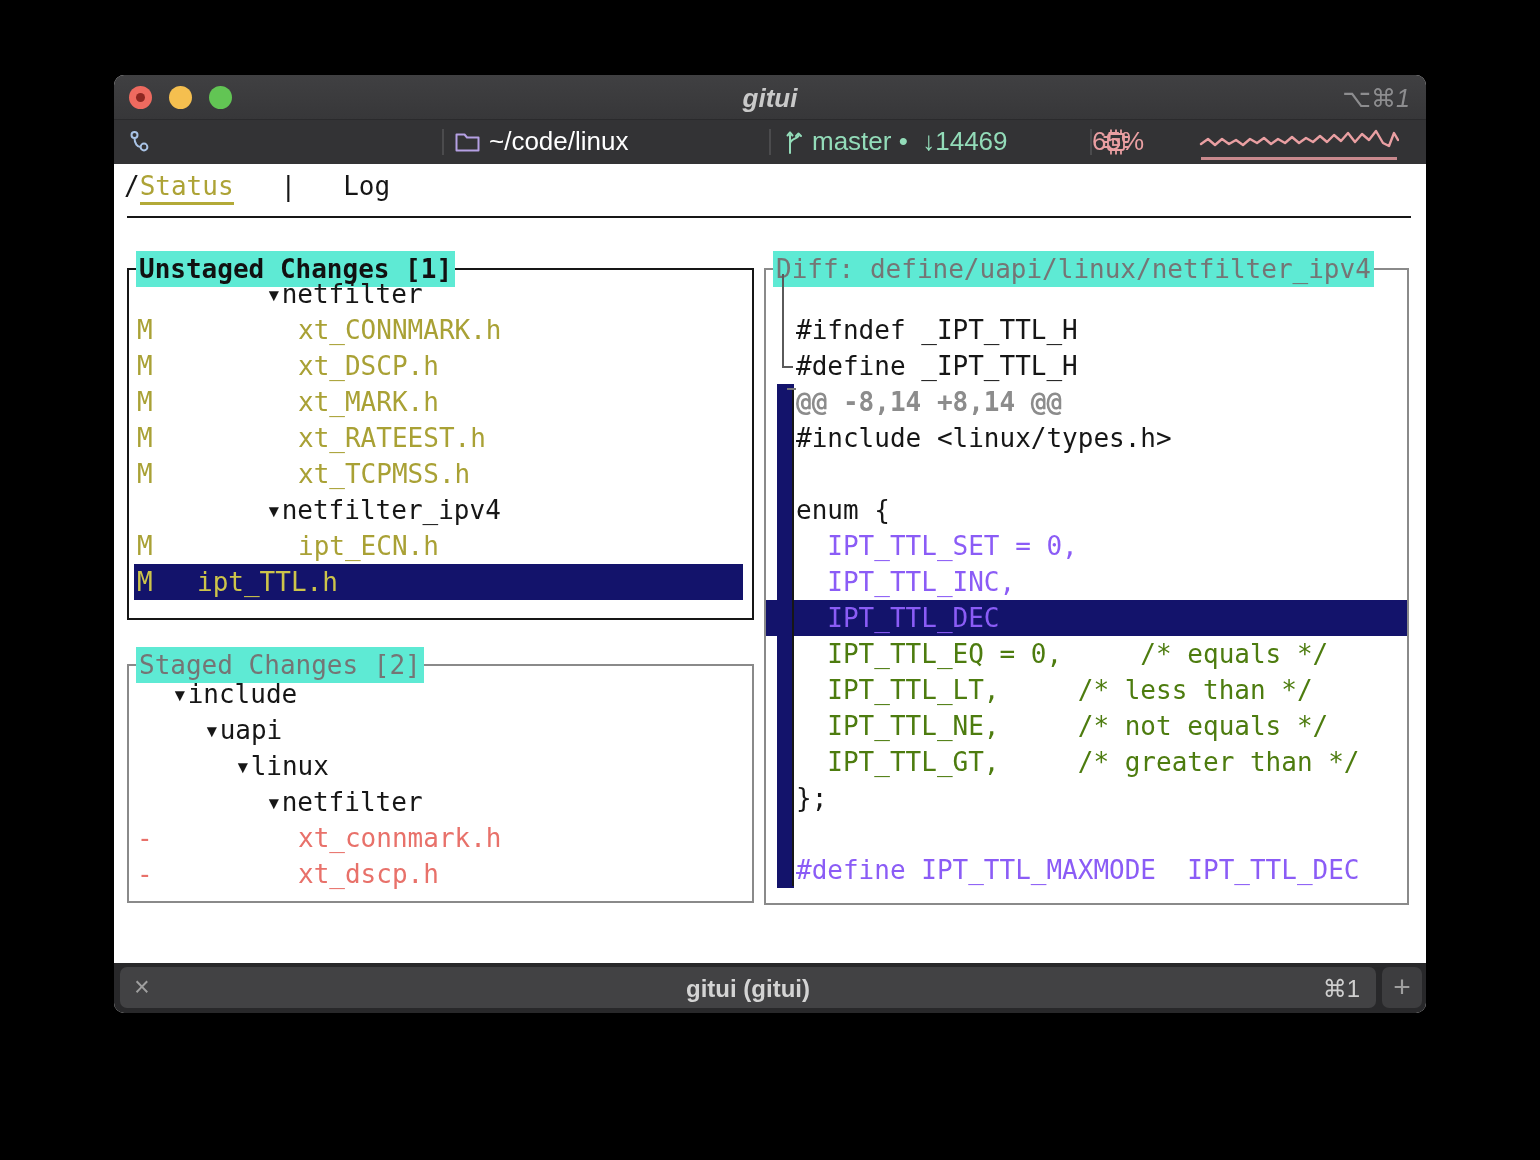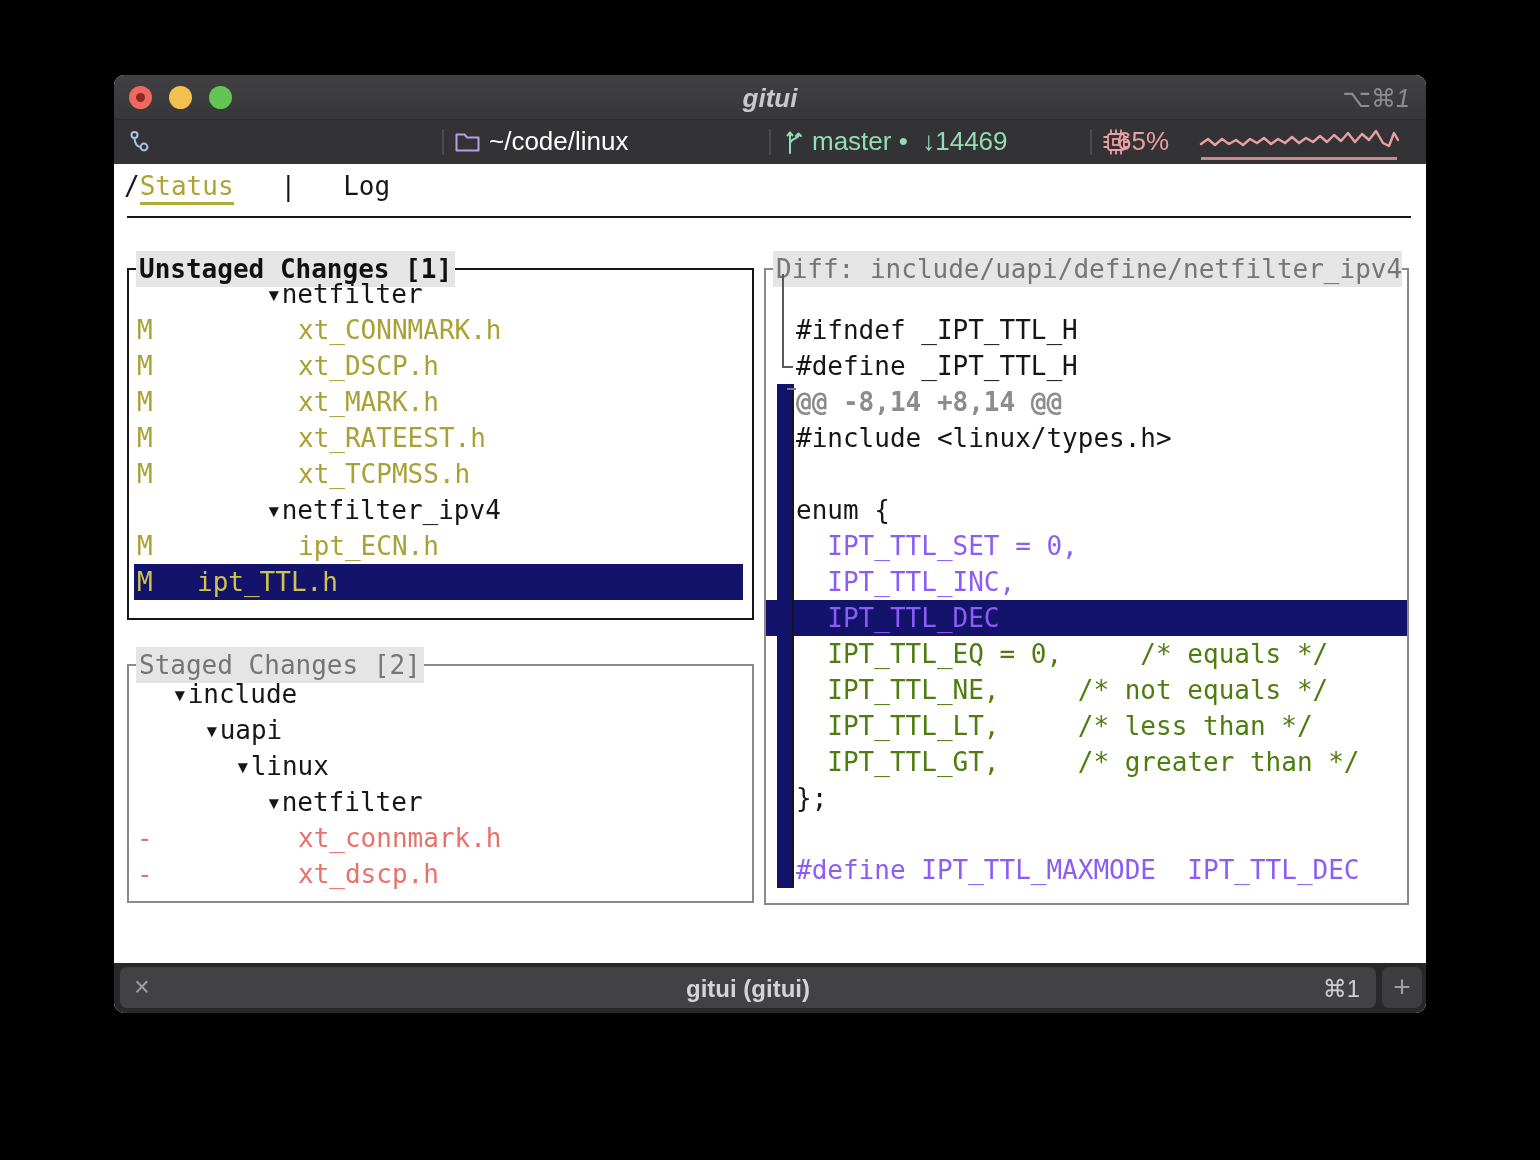--- a/index.html
+++ b/index.html
@@ -36,21 +36,21 @@
   
   #content{position:absolute;left:0;top:89px;width:100%;height:799px;background:#fff;
     font-family:"DejaVu Sans Mono",monospace;font-size:26px;color:#161616;}
   #tabs{position:absolute;left:10px;top:7px;white-space:pre;}
   #tab-status{color:#ada336;border-bottom:3px solid #b3aa38;padding-bottom:1px;}
   #tabs-hr{position:absolute;left:13px;top:52px;width:1284px;height:2px;background:#161616;}
 
   .panel{position:absolute;background:#fff;}
   .panel.focused{border:2px solid #161616;}
   .panel.blurred{border:2px solid #8a8a8a;}
-  .legend{position:absolute;top:-19px;left:7px;background:#e5e5e5;padding:0 3px;
+  .legend{position:absolute;top:-19px;left:7px;background:#5eead4;padding:0 3px;
     white-space:nowrap;overflow:hidden;line-height:36px;height:36px;}
   .legend.bold{font-weight:bold;color:#111;}
   .legend.gray{color:#757575;}
 
   #unstaged-panel{left:13px;top:104px;width:627px;height:352px;}
   #staged-panel{left:13px;top:500px;width:627px;height:239px;}
   #diff-panel{left:650px;top:104px;width:645px;height:637px;}
 
   .rows{position:absolute;left:0;top:0;right:0;bottom:0;overflow:hidden;}
   .frow{position:relative;height:36px;line-height:36px;white-space:pre;}
@@ -131,21 +131,21 @@
 
     <div class="sb-sep" style="left:976px;"></div>
 
     <span class="sb-icon" style="left:988px;top:8px;">
       <svg width="28" height="28" viewBox="0 0 28 28" fill="none" stroke="#ea9fa2" stroke-width="1.8">
         <rect x="6" y="6" width="16" height="16" rx="2"></rect>
           <rect x="11" y="11" width="6" height="6"></rect>
         <path d="M9 6 V1.5 M14 6 V1.5 M19 6 V1.5 M9 22 V26.5 M14 22 V26.5 M19 22 V26.5 M6 9 H1.5 M6 14 H1.5 M6 19 H1.5 M22 9 H26.5 M22 14 H26.5 M22 19 H26.5"></path>
       </svg>
     </span>
-    <span class="sb-item" style="left:978px;margin-left:25px;" id="sb-cpu-label">65%</span>
+    <span class="sb-item" style="left:978px;" id="sb-cpu-label">65%</span>
     <span id="sparkline">
       <svg width="200" height="30" viewBox="0 0 200 30" fill="none" stroke="#ea9fa2" stroke-width="2.4" stroke-linejoin="round" stroke-linecap="round">
         <polyline points="2,17 9,12 16,18 23,12 30,17 37,13 44,18 51,12 58,16 65,11 72,17 79,12 86,16 93,10 100,16 107,11 114,15 121,9 128,15 135,8 142,14 149,6 156,15 163,7 170,13 177,4 184,16 190,19 195,6 199,13"></polyline>
       </svg>
     </span>
     <div id="spark-underline"></div>
   </div>
 
   <div id="content">
 
@@ -173,35 +173,35 @@
           <div class="frow"><span class="st k-folder"></span><span class="nm k-folder" style="padding-left: 43px;">▾include</span></div>
           <div class="frow"><span class="st k-folder"></span><span class="nm k-folder" style="padding-left: 75px;">▾uapi</span></div>
           <div class="frow"><span class="st k-folder"></span><span class="nm k-folder" style="padding-left: 106px;">▾linux</span></div>
           <div class="frow"><span class="st k-folder"></span><span class="nm k-folder" style="padding-left: 137px;">▾netfilter</span></div>
           <div class="frow"><span class="st k-deleted">-</span><span class="nm k-deleted" style="padding-left: 169px;">xt_connmark.h</span></div>
           <div class="frow"><span class="st k-deleted">-</span><span class="nm k-deleted" style="padding-left: 169px;">xt_dscp.h</span></div>
         </div>
     </div>
 
     <div id="diff-panel" class="panel blurred">
-      <div class="legend gray" style="max-width:calc(100% - 12px);">Diff: include/uapi/define/netfilter_ipv4</div>
+      <div class="legend gray" style="max-width:calc(100% - 12px);">Diff: define/uapi/linux/netfilter_ipv4</div>
       <div class="rows" style="top:6px;" id="diff-rows">
           <div class="dline t-context"></div>
           <div class="dline t-context">#ifndef _IPT_TTL_H</div>
           <div class="dline t-context">#define _IPT_TTL_H</div>
           <div class="dline t-hunk">@@ -8,14 +8,14 @@</div>
           <div class="dline t-context">#include &lt;linux/types.h&gt;</div>
           <div class="dline t-context"></div>
           <div class="dline t-context">enum {</div>
           <div class="dline t-removed">  IPT_TTL_SET = 0,</div>
           <div class="dline t-removed">  IPT_TTL_INC,</div>
           <div class="dline t-removed sel">  IPT_TTL_DEC</div>
           <div class="dline t-added">  IPT_TTL_EQ = 0,     /* equals */</div>
+          <div class="dline t-added">  IPT_TTL_LT,     /* less than */</div>
           <div class="dline t-added">  IPT_TTL_NE,     /* not equals */</div>
-          <div class="dline t-added">  IPT_TTL_LT,     /* less than */</div>
           <div class="dline t-added">  IPT_TTL_GT,     /* greater than */</div>
           <div class="dline t-context">};</div>
           <div class="dline t-context"></div>
           <div class="dline t-removed">#define IPT_TTL_MAXMODE  IPT_TTL_DEC</div>
         </div>
       <div id="hunk1-line"></div>
       <div id="hunk1-tick"></div>
       <div id="hunkbar"></div>
       <div id="hunkbar-edge"></div>
       <div id="hunkbar-tick"></div>

